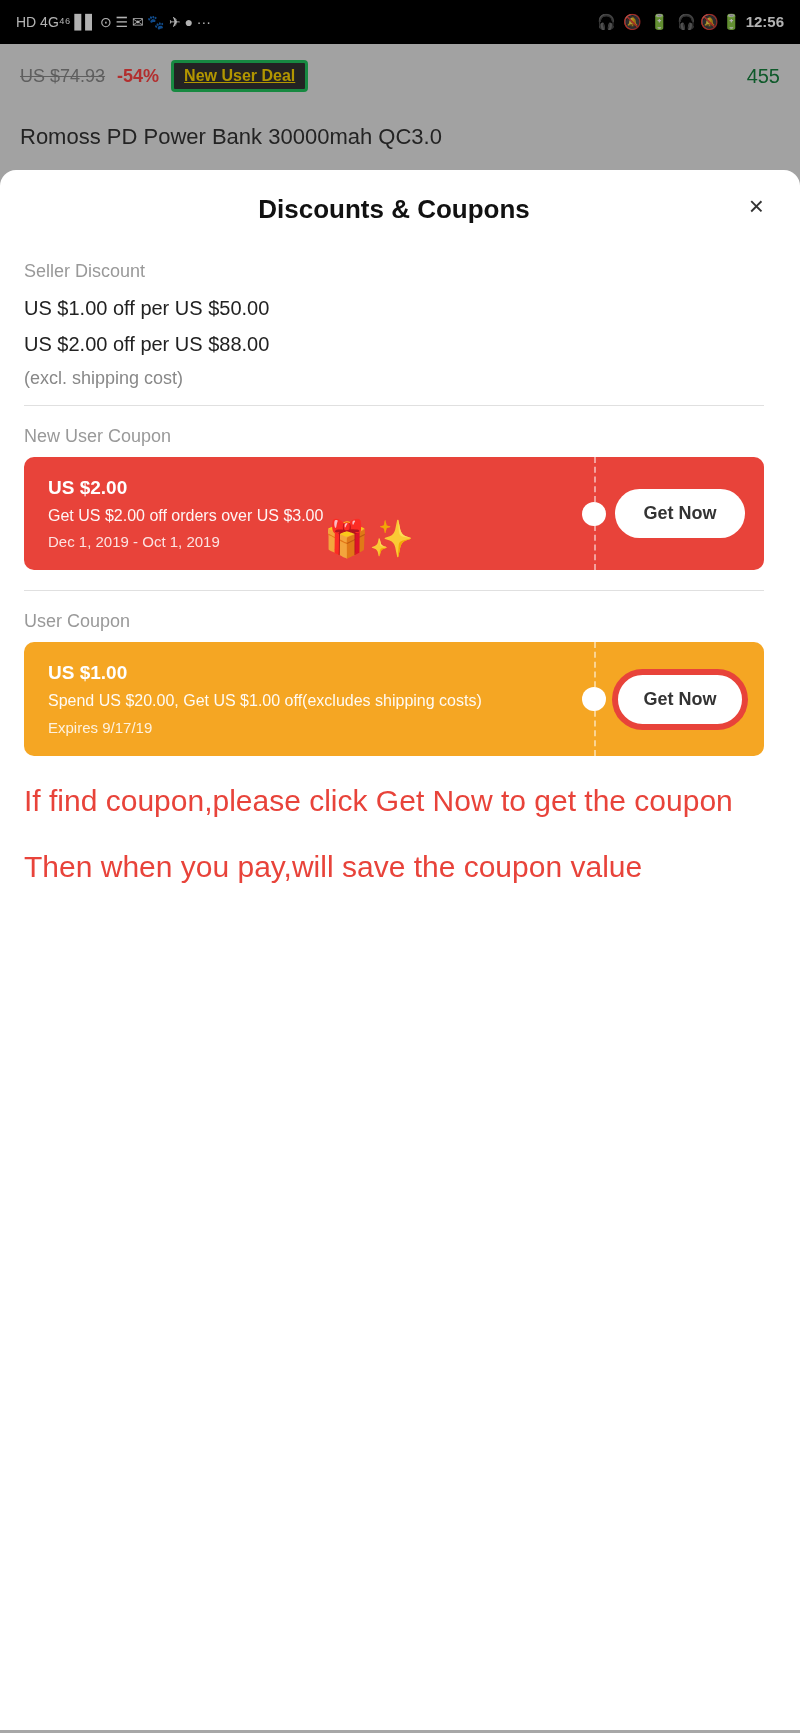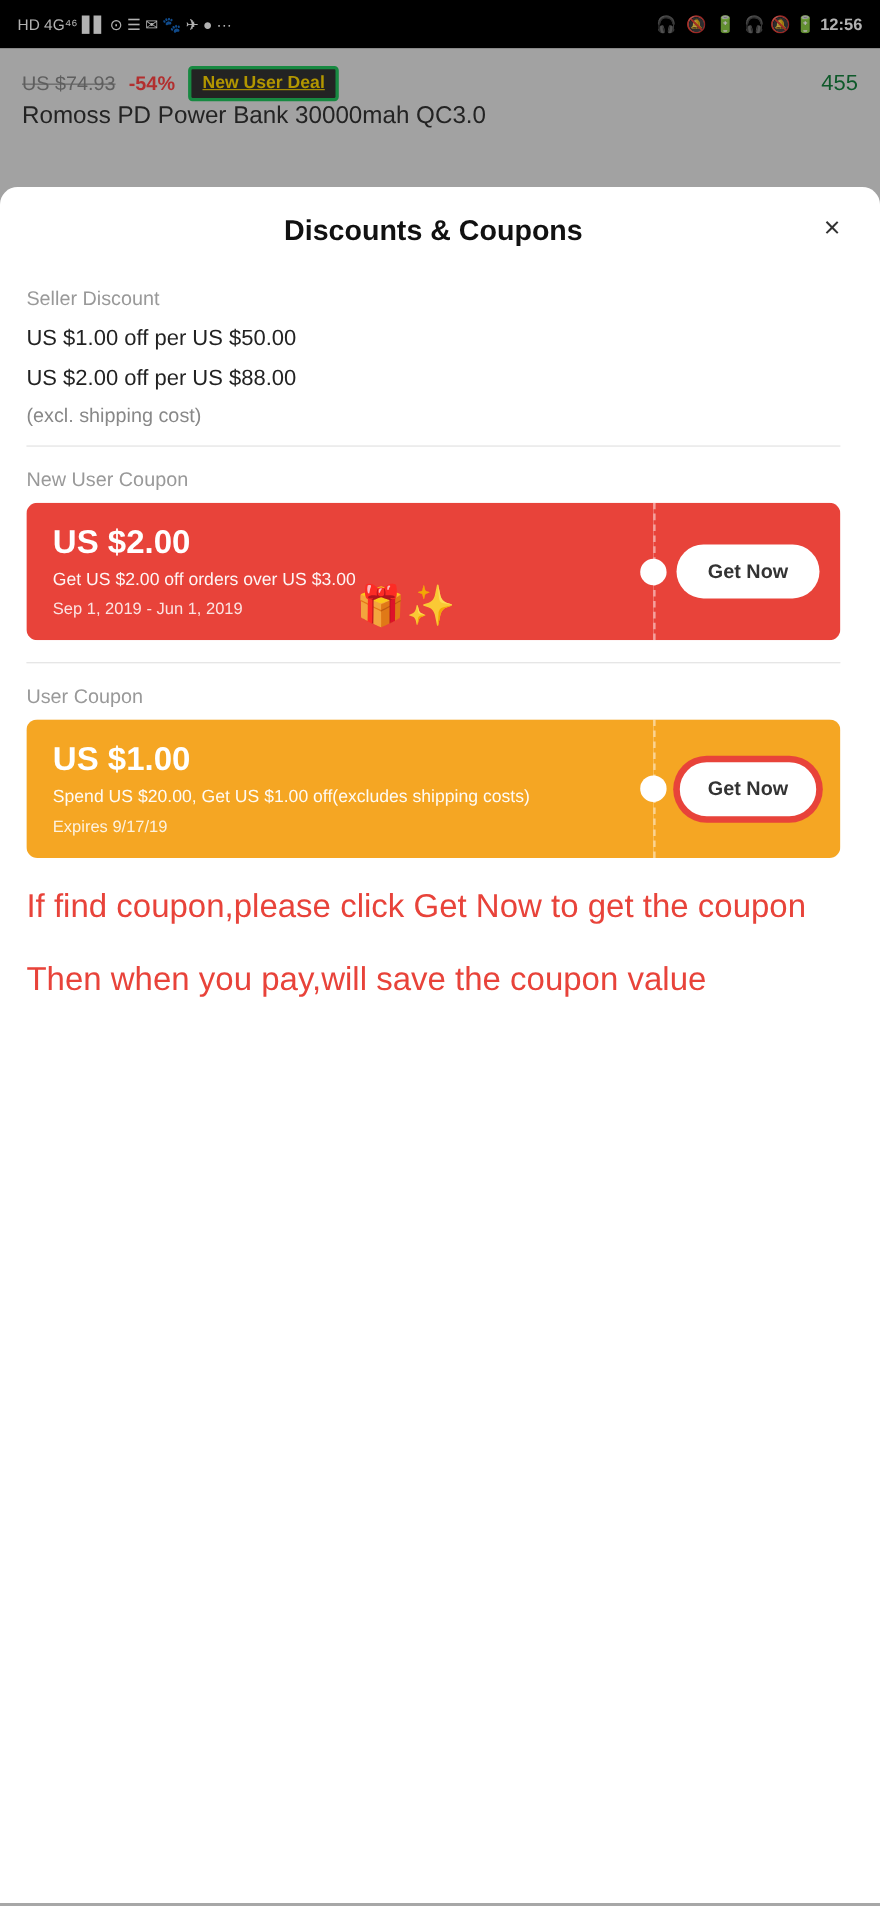--- a/index.html
+++ b/index.html
@@ -40,21 +40,21 @@
       font-weight: 600;
     }
 
     
     .bg-page {
       background: #e8e8e8;
       padding: 16px 20px;
       height: 200px;
       display: flex;
       align-items: flex-start;
-      gap: 0;
+      gap: 32px;
       flex-direction: column;
     }
     .price-row {
       display: flex;
       align-items: center;
       gap: 12px;
       width: 100%;
     }
     .original-price {
       text-decoration: line-through;
@@ -222,21 +222,21 @@
     
     .coupon-orange .coupon-left {
       background: #f5a623;
     }
     .coupon-orange .coupon-right {
       background: #f5a623;
       border-left: 2px dashed rgba(255,255,255,0.5);
     }
 
     .coupon-amount {
-      font-size: 30px;
+      font-size: 19px;
       font-weight: 700;
       color: #fff;
       margin-bottom: 6px;
     }
     .coupon-desc {
       font-size: 16px;
       color: rgba(255,255,255,0.95);
       line-height: 1.4;
       margin-bottom: 6px;
     }
@@ -335,21 +335,21 @@
     <div class="excl-note">(excl. shipping cost)</div>
 
     <div class="divider"></div>
 
     <div class="section-label">New User Coupon</div>
 
     <div class="coupon-card coupon-red">
       <div class="coupon-left">
         <div class="coupon-amount">US $2.00</div>
         <div class="coupon-desc">Get US $2.00 off orders over US $3.00</div>
-        <div class="coupon-date">Sep 1, 2019 - Jun 1, 2019</div>
+        <div class="coupon-date">Dec 1, 2019 - Oct 1, 2019</div>
         <span class="gift-decoration">🎁✨</span>
       </div>
       <div class="coupon-right">
         <button class="get-now-btn">Get Now</button>
       </div>
     </div>
 
     <div class="divider"></div>
 
     <div class="section-label">User Coupon</div>

